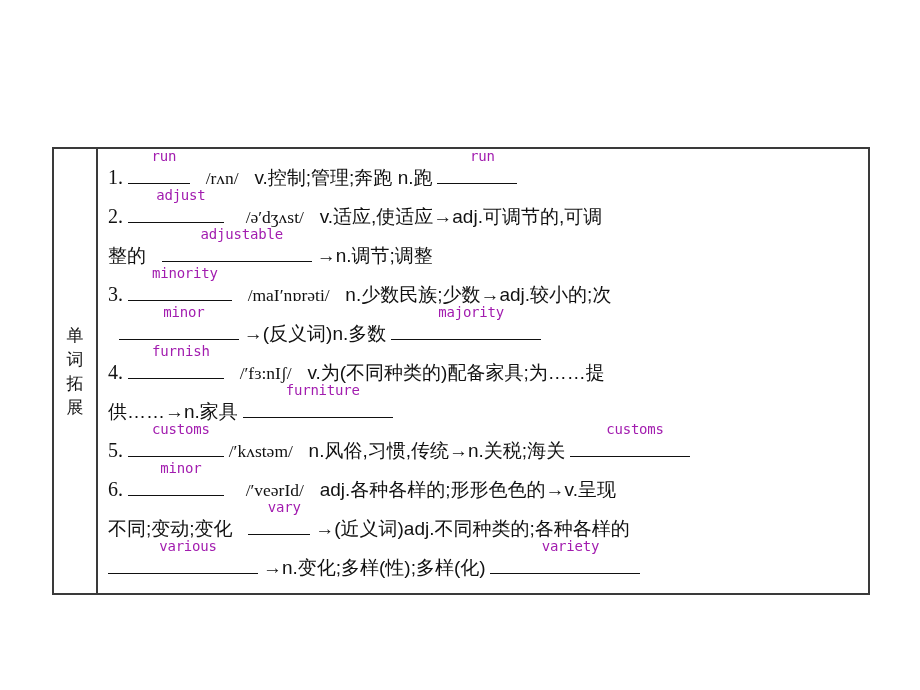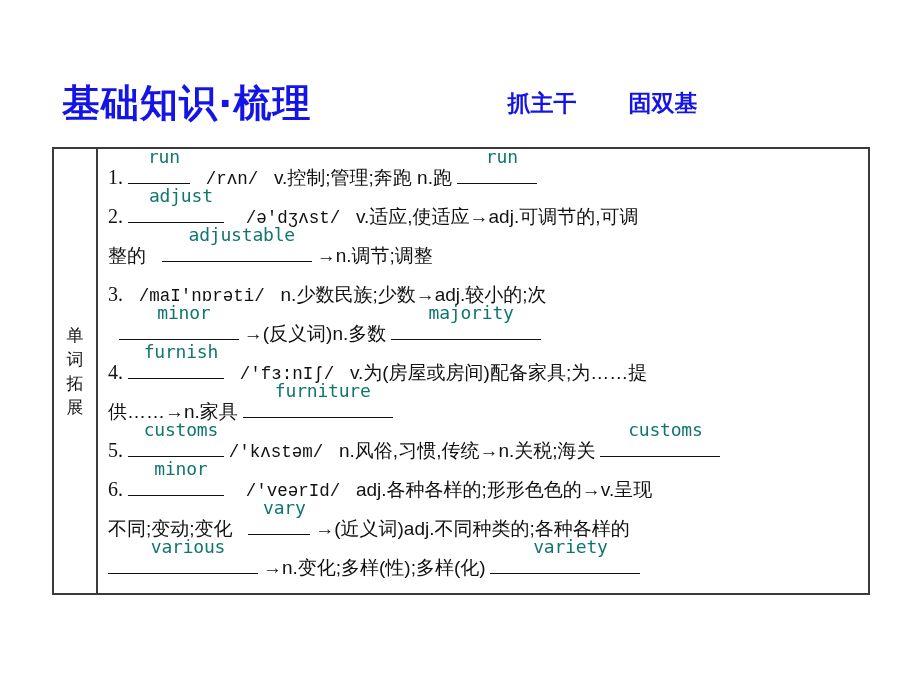--- a/index.html
+++ b/index.html
@@ -103,21 +103,21 @@
   }
   .idx {
     font-family: "Liberation Serif", "DejaVu Serif", serif;
     font-size: 20px;
   }
   .cn {
     font-family: Liberation Sans, sans-serif;
     font-size: 19px;
   }
   .ipa {
-    font-family: Liberation Mono, monospace;
+    font-family: Liberation Serif, serif;
     font-size: 17.5px;
     letter-spacing: 0px;
   }
 
   
   .blank {
     position: relative;
     display: inline-block;
     border-bottom: 1.6px solid #111111;
     vertical-align: baseline;
@@ -125,49 +125,41 @@
     line-height: 25px;
     text-align: center;
     box-sizing: border-box;
   }
   .blank .ans {
     position: absolute;
     left: 10px;
     right: 0;
     top: -15px;
     text-align: center;
-    color: #0f766e;
+    color: #a21caf;
     font-family: "DejaVu Sans Mono", "Liberation Mono", monospace;
-    font-size: 18px;
+    font-size: 14px;
     white-space: nowrap;
     letter-spacing: -0.2px;
   }
   .blank.w-small  { width: 62px; }
   .blank.w-med    { width: 96px; }
   .blank.w-med2   { width: 104px; }
   .blank.w-large  { width: 120px; }
   .blank.w-xl     { width: 150px; }
   .blank.w-xxl    { width: 160px; }
   .blank.w-run2   { width: 80px; }
   .sp2 { display: inline-block; width: 6px; }
   .sp4 { display: inline-block; width: 12px; }
 </style>
 </head>
 <body>
 
 <div class="slide">
 
-  <div class="header">
-    <div class="header-title">基础知识·梳理</div>
-    <div class="header-sub">
-      <span>抓主干</span>
-      <span class="gap"></span>
-      <span>固双基</span>
-    </div>
-  </div>
 
   <div class="table">
 
     <div class="col-label">
       <div class="col-label-text">
         <span>单</span>
         <span>词</span>
         <span>拓</span>
         <span>展</span>
       </div>
@@ -200,41 +192,42 @@
           <span class="cn">整的</span>
           <span class="sp2"></span>
           <span class="blank w-xl"><span class="ans">adjustable</span></span>
           <span class="cn">→n.调节;调整</span>
         </div>
       </div>
 
       <div class="entry">
         <div class="line">
           <span class="idx">3.</span>
+          <span class="blank w-med2"><span class="ans">minority</span></span>
           <span class="sp2"></span>
           <span class="ipa">/maI′nɒrəti/</span>
           <span class="sp2"></span>
           <span class="cn">n.少数民族;少数→adj.较小的;次</span>
         </div>
         <div class="line">
           <span class="sp2"></span>
           <span class="blank w-large"><span class="ans">minor</span></span>
           <span class="cn">→(反义词)n.多数</span>
           <span class="blank w-xl"><span class="ans">majority</span></span>
         </div>
       </div>
 
       <div class="entry">
         <div class="line">
           <span class="idx">4.</span>
           <span class="blank w-med"><span class="ans">furnish</span></span>
           <span class="sp2"></span>
           <span class="ipa">/′fɜ:nIʃ/</span>
           <span class="sp2"></span>
-          <span class="cn">v.为(房屋或房间)配备家具;为……提</span>
+          <span class="cn">v.为(不同种类的)配备家具;为……提</span>
         </div>
         <div class="line">
           <span class="cn">供……→n.家具</span>
           <span class="blank w-xl"><span class="ans">furniture</span></span>
         </div>
       </div>
 
       <div class="entry">
         <div class="line">
           <span class="idx">5.</span>

